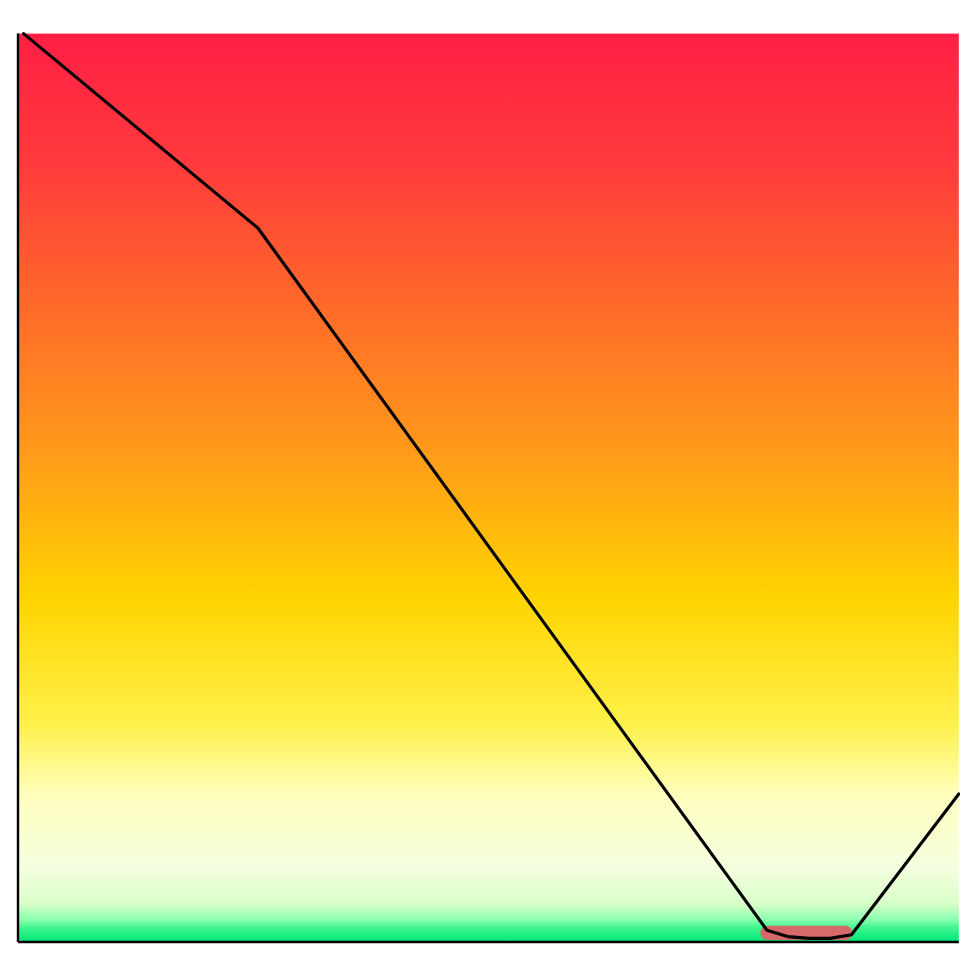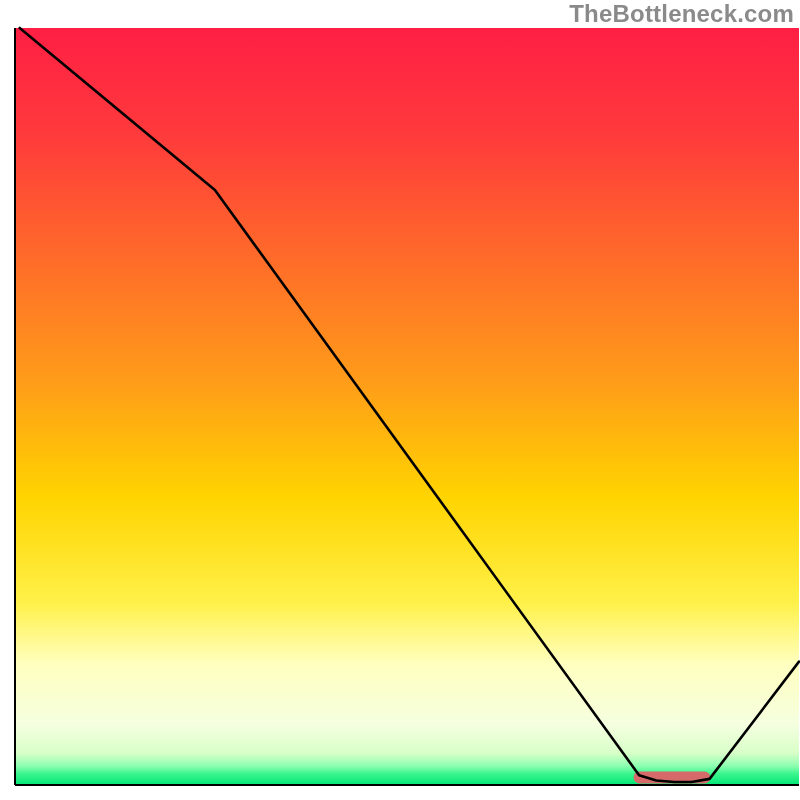--- a/index.html
+++ b/index.html
@@ -25,21 +25,20 @@
     color: #8a8a8a;
     letter-spacing: 0.2px;
     user-select: none;
   }
   svg { display: block; }
 </style>
 </head>
 <body>
 
 <div class="stage">
-  <div class="attribution">TheBottleneck.com</div>
 
   <svg id="chart-svg" width="800" height="800">
     <defs>
       <linearGradient id="bg-grad" x1="0" y1="0" x2="0" y2="1">
           <stop offset="0%" stop-color="#ff1f44"></stop>
           <stop offset="14.000000000000002%" stop-color="#ff3a3c"></stop>
           <stop offset="30%" stop-color="#ff6a2a"></stop>
           <stop offset="46%" stop-color="#ff9a1a"></stop>
           <stop offset="62%" stop-color="#ffd400"></stop>
           <stop offset="76%" stop-color="#fff14a"></stop>

